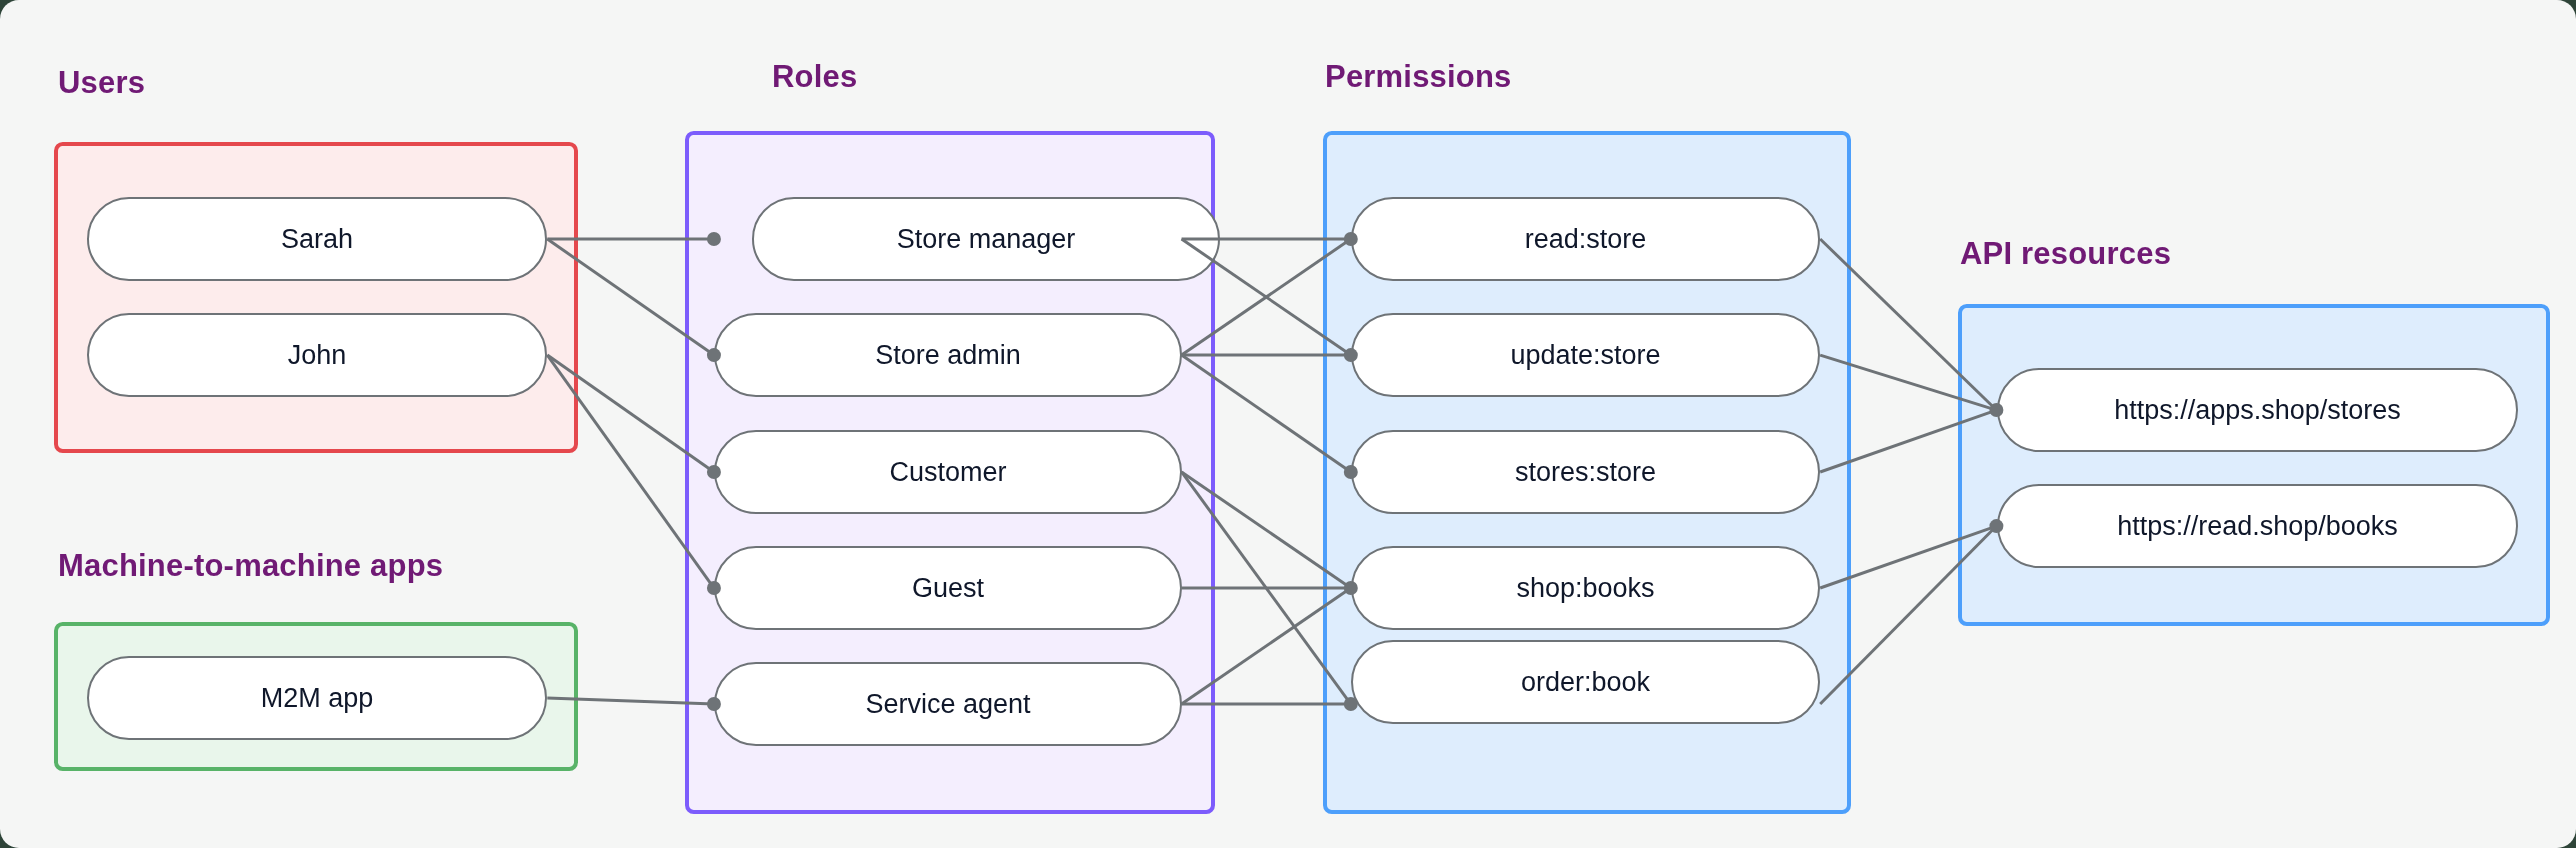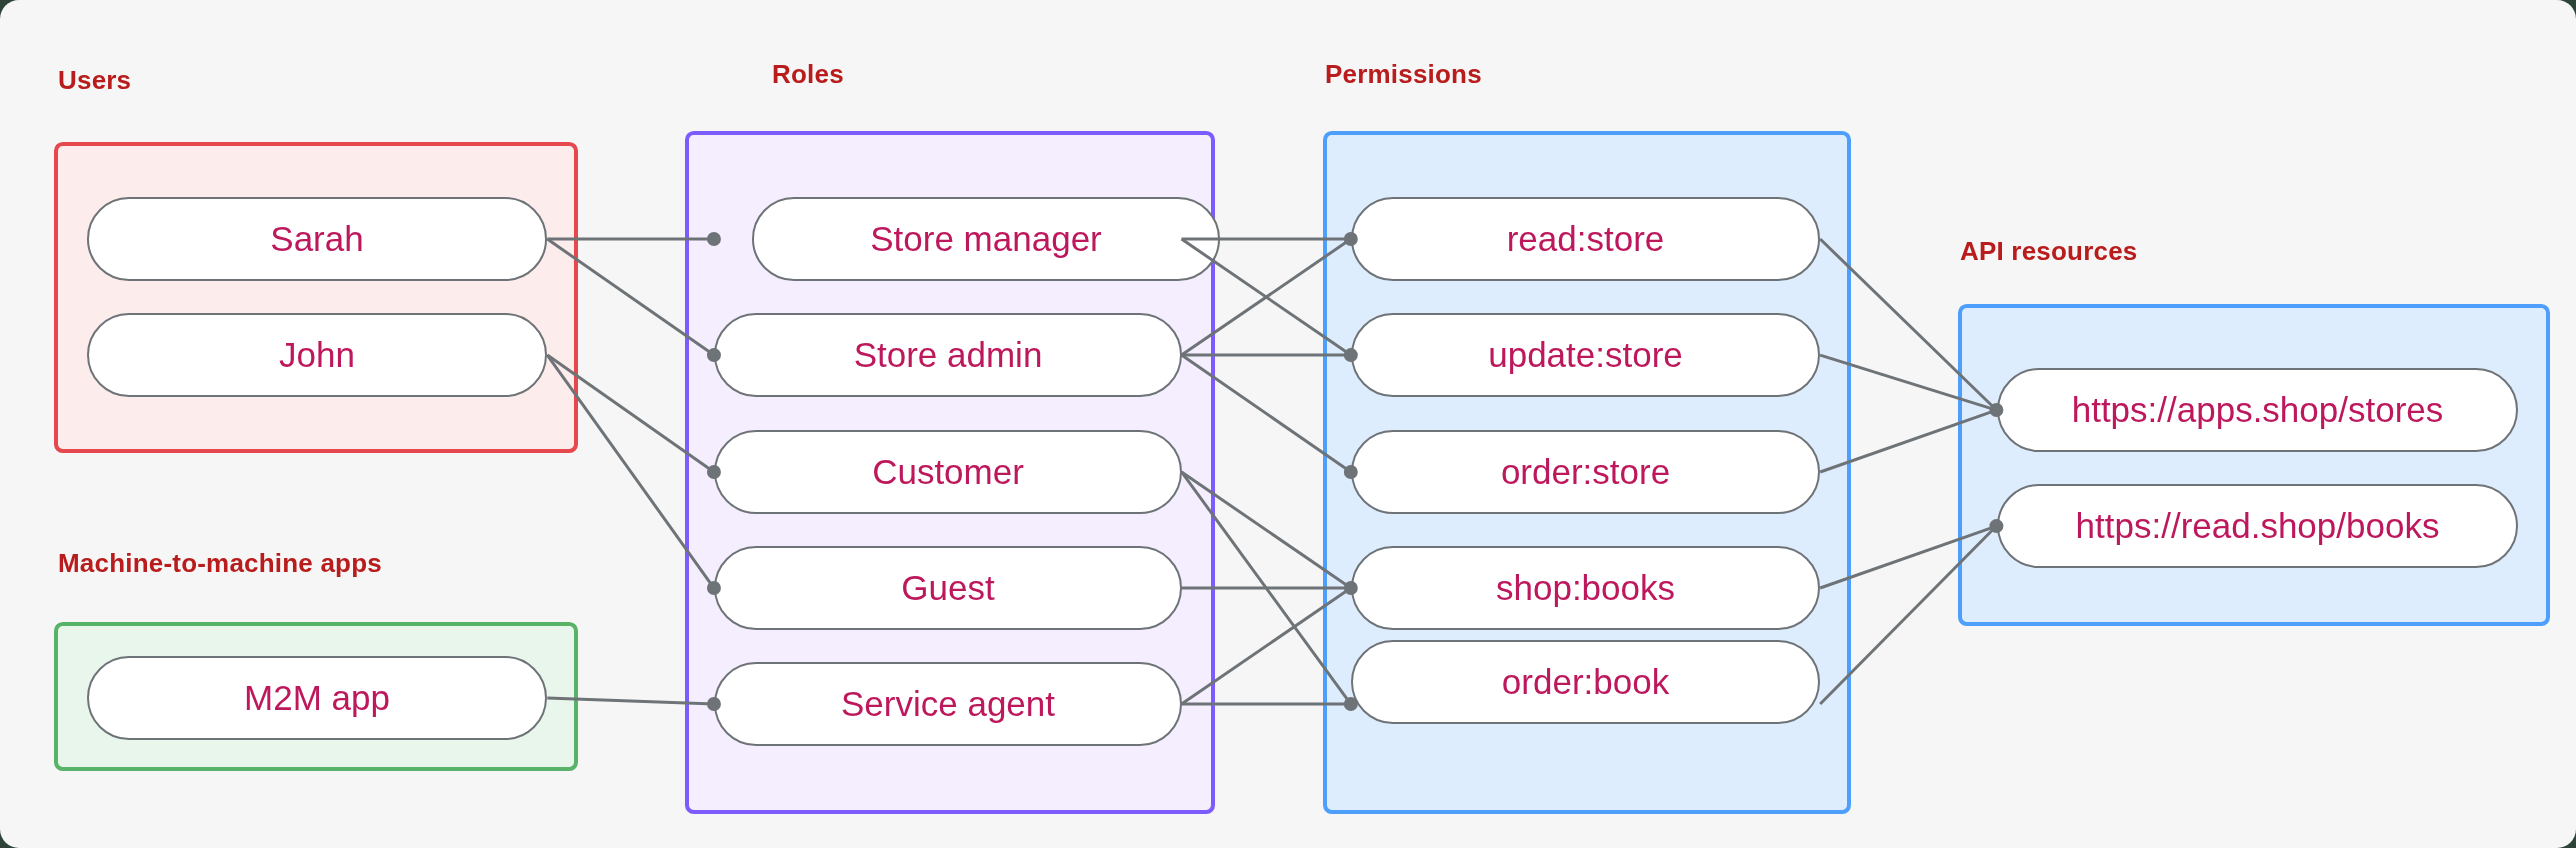--- a/index.html
+++ b/index.html
@@ -11,40 +11,40 @@
   }
   #canvas {
     position: absolute; left: 0; top: 0;
     width: 2576px; height: 848px;
     background: #f5f6f5;
     border-radius: 19px;
     overflow: hidden;
   }
   .glabel {
     position: absolute;
-    font-size: 26px; font-weight: 600; color: #b91c1c;
+    font-size: 31px; font-weight: 600; color: #701a75;
     letter-spacing: 0.2px;
     white-space: nowrap;
   }
   .gbox {
     position: absolute;
     border: 4.4px solid #888;
     border-radius: 8.7px;
     background: #eee;
     box-sizing: border-box;
   }
   .pill {
     position: absolute;
     height: 84px;
     background: #ffffff;
     border: 2.6px solid #6e7377;
     border-radius: 872px;
     box-sizing: border-box;
     display: flex; align-items: center; justify-content: center;
-    font-size: 35px; color: #be185d;
+    font-size: 27px; color: #0f172a;
     white-space: nowrap;
   }
   #edges-svg {
     position: absolute; left: 0; top: 0;
     width: 2576px; height: 848px;
     pointer-events: none;
     z-index: 5;
   }
   .edge { stroke: #6e7377; stroke-width: 3.4; fill: none; }
   .edge-dot { fill: #6e7377; stroke: none; }
@@ -72,21 +72,21 @@
   <div class="pill" style="left:87px; top:656px; width:460px;">M2M app</div>
 
   <div class="pill" style="left:752px; top:197px; width:468px;">Store manager</div>
   <div class="pill" style="left:714px; top:313px; width:468px;">Store admin</div>
   <div class="pill" style="left:714px; top:430px; width:468px;">Customer</div>
   <div class="pill" style="left:714px; top:546px; width:468px;">Guest</div>
   <div class="pill" style="left:714px; top:662px; width:468px;">Service agent</div>
 
   <div class="pill" style="left:1351px; top:197px; width:469px;">read:store</div>
   <div class="pill" style="left:1351px; top:313px; width:469px;">update:store</div>
-  <div class="pill" style="left:1351px; top:430px; width:469px;">order:store</div>
+  <div class="pill" style="left:1351px; top:430px; width:469px;">stores:store</div>
   <div class="pill" style="left:1351px; top:546px; width:469px;">shop:books</div>
   <div class="pill" style="left:1351px; top:640px; width:469px;">order:book</div>
 
   <div class="pill" style="left:1997px; top:368px; width:521px;">https://apps.shop/stores</div>
   <div class="pill" style="left:1997px; top:484px; width:521px;">https://read.shop/books</div>
 
   <svg id="edges-svg" viewBox="0 0 2952 972">
       <line x1="627" y1="274" x2="818" y2="274" class="edge"></line>
       <line x1="627" y1="274" x2="818" y2="407" class="edge"></line>
       <line x1="627" y1="407" x2="818" y2="541" class="edge"></line>

